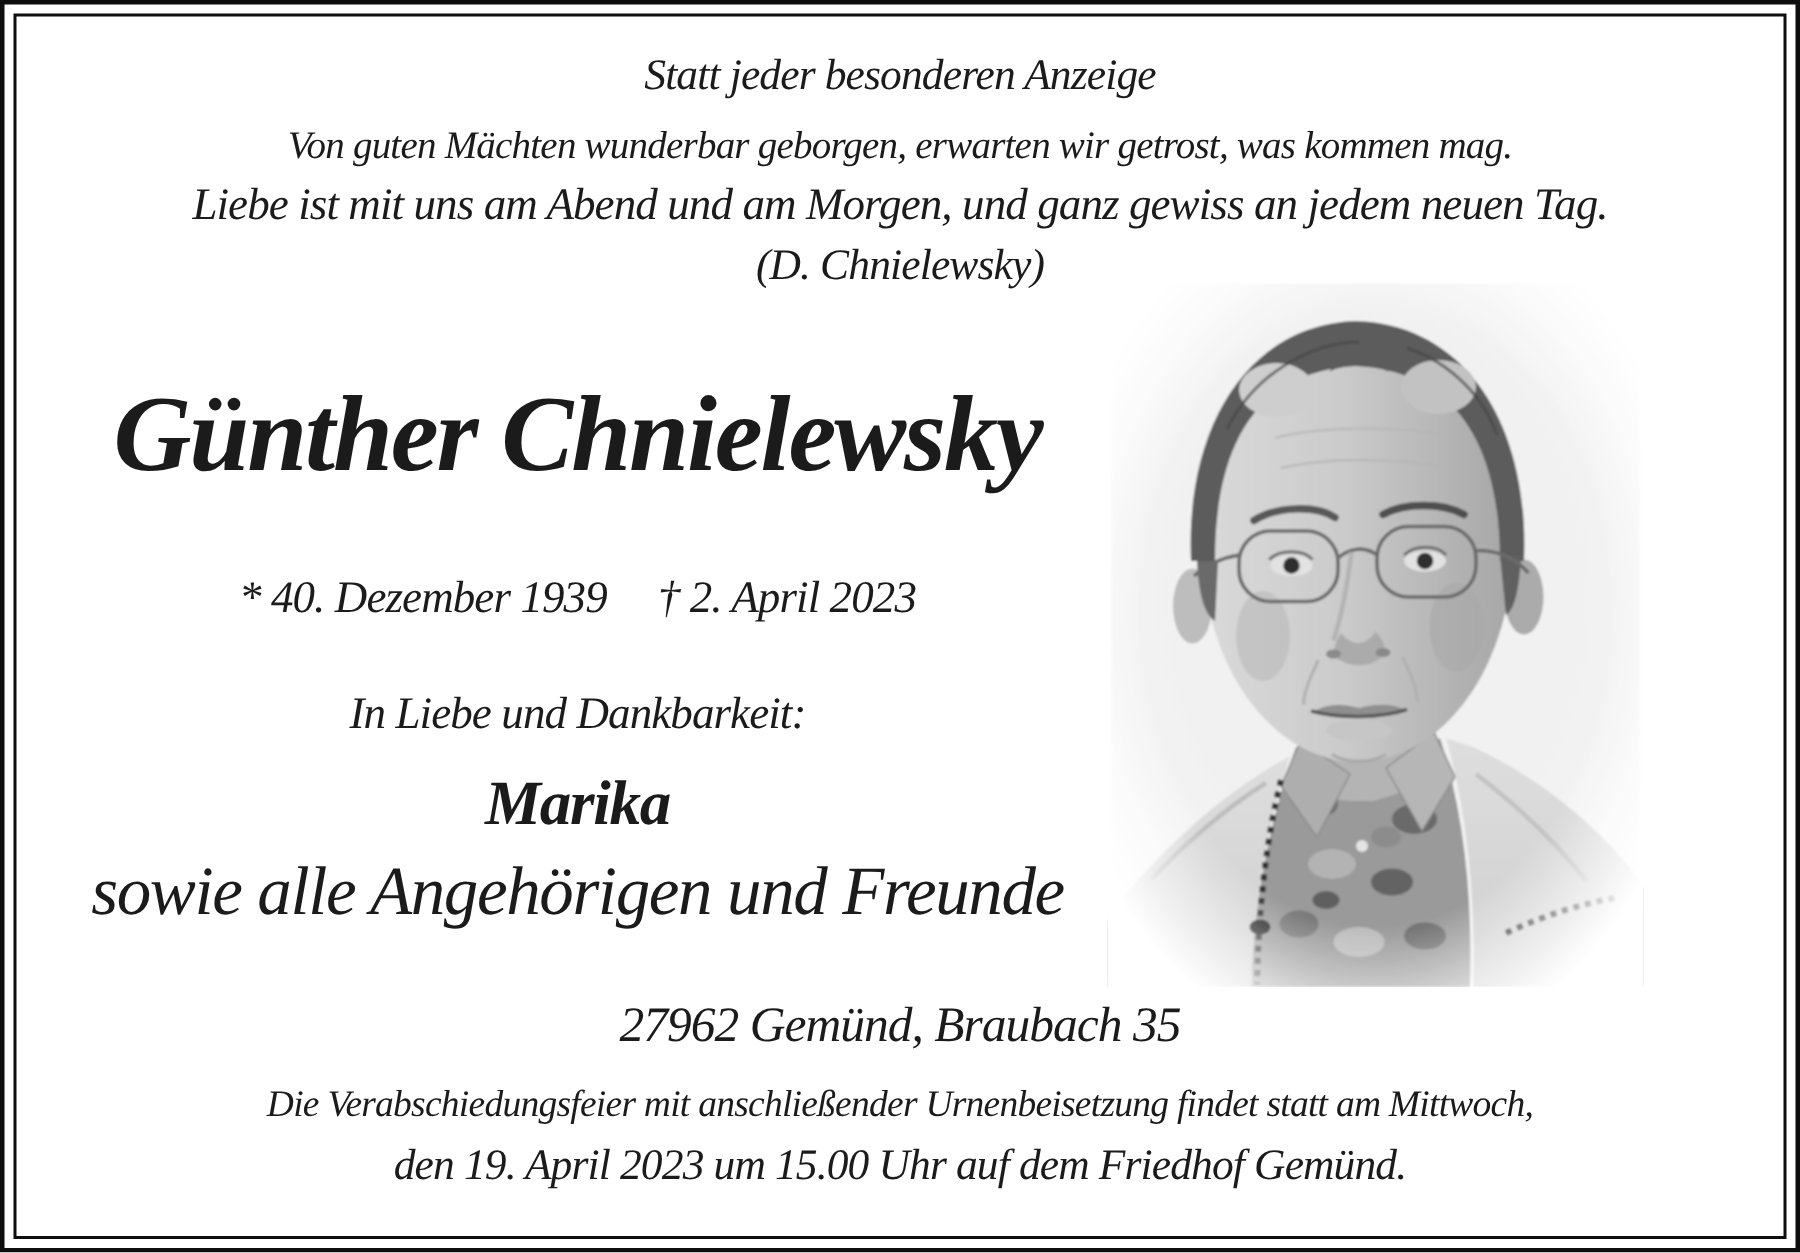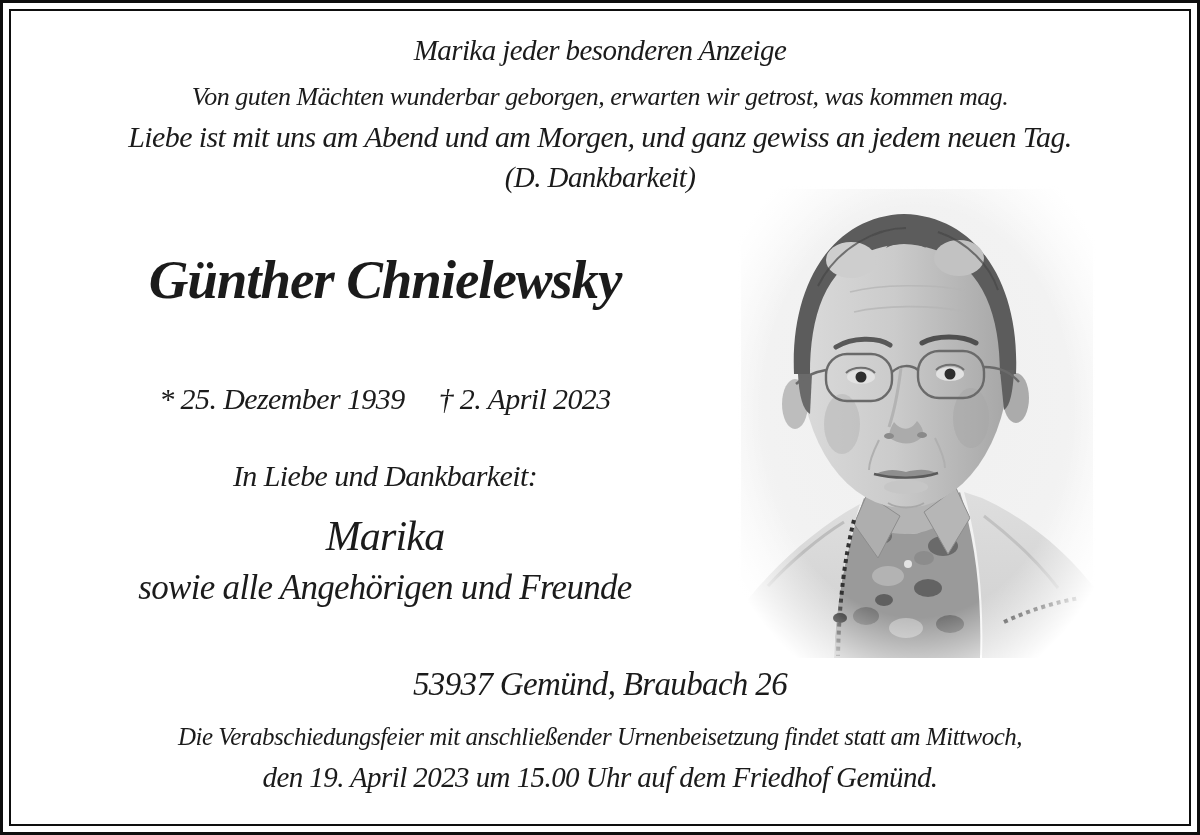--- a/index.html
+++ b/index.html
@@ -35,61 +35,61 @@
     letter-spacing: -0.02em;
     line-height: 1.15;
   }
   .full   { left: 20px;  width: 1160px; }
   .leftcol{ left: 45px;  width: 680px;  }
 
   .preamble   { top: 34px;  font-size: 29px; }
   .quote1     { top: 82px;  font-size: 26px; }
   .quote2     { top: 120px; font-size: 30px; }
   .attrib     { top: 161px; font-size: 29px; }
-  .name       { top: 248px; font-size: 55px; font-weight: bold; }
+  .name       { top: 248px; font-size: 72px; font-weight: bold; }
   .dates      { top: 382px; font-size: 30px; }
   .dates .death-part { margin-left: 34px; }
   .closing    { top: 459px; font-size: 30px; }
-  .mourner    { top: 512px; font-size: 42px; }
-  .mourners2  { top: 568px; font-size: 35px; }
+  .mourner    { top: 512px; font-size: 42px; font-weight: bold; }
+  .mourners2  { top: 568px; font-size: 46px; }
   .address    { top: 666px; font-size: 33px; }
   .funeral1   { top: 723px; font-size: 25px; }
   .funeral2   { top: 761px; font-size: 29px; font-family: Liberation Serif, serif; }
 
   .photo {
     position: absolute;
     left: 738px;
     top: 186px;
     width: 358px;
     height: 472px;
   }
   .photo svg { display: block; width: 100%; height: 100%; }
 </style>
 </head>
 <body>
 
 <div class="frame-outer"></div>
 <div class="frame-inner"></div>
 
-<div class="txt full preamble">Marika jeder besonderen Anzeige</div>
+<div class="txt full preamble">Statt jeder besonderen Anzeige</div>
 <div class="txt full quote1">Von guten Mächten wunderbar geborgen, erwarten wir getrost, was kommen mag.</div>
 <div class="txt full quote2">Liebe ist mit uns am Abend und am Morgen, und ganz gewiss an jedem neuen Tag.</div>
-<div class="txt full attrib">(D. Dankbarkeit)</div>
+<div class="txt full attrib">(D. Chnielewsky)</div>
 
 <div class="txt leftcol name">Günther Chnielewsky</div>
 
 <div class="txt leftcol dates">
-  <span>* 25. Dezember 1939</span><span class="death-part">† 2. April 2023</span>
+  <span>* 40. Dezember 1939</span><span class="death-part">† 2. April 2023</span>
 </div>
 
 <div class="txt leftcol closing">In Liebe und Dankbarkeit:</div>
 <div class="txt leftcol mourner">Marika</div>
 <div class="txt leftcol mourners2">sowie alle Angehörigen und Freunde</div>
 
-<div class="txt full address">53937 Gemünd, Braubach 26</div>
+<div class="txt full address">27962 Gemünd, Braubach 35</div>
 <div class="txt full funeral1">Die Verabschiedungsfeier mit anschließender Urnenbeisetzung findet statt am Mittwoch,</div>
 <div class="txt full funeral2">den 19. April 2023 um 15.00 Uhr auf dem Friedhof Gemünd.</div>
 
 <div class="photo">
   <svg viewBox="0 0 358 472" xmlns="http://www.w3.org/2000/svg">
     <defs>
       <radialGradient id="gBg" cx="50%" cy="45%" r="72%">
         <stop offset="0%" stop-color="#f0f0f0"></stop>
         <stop offset="60%" stop-color="#f2f2f2"></stop>
         <stop offset="88%" stop-color="#fafafa"></stop>

